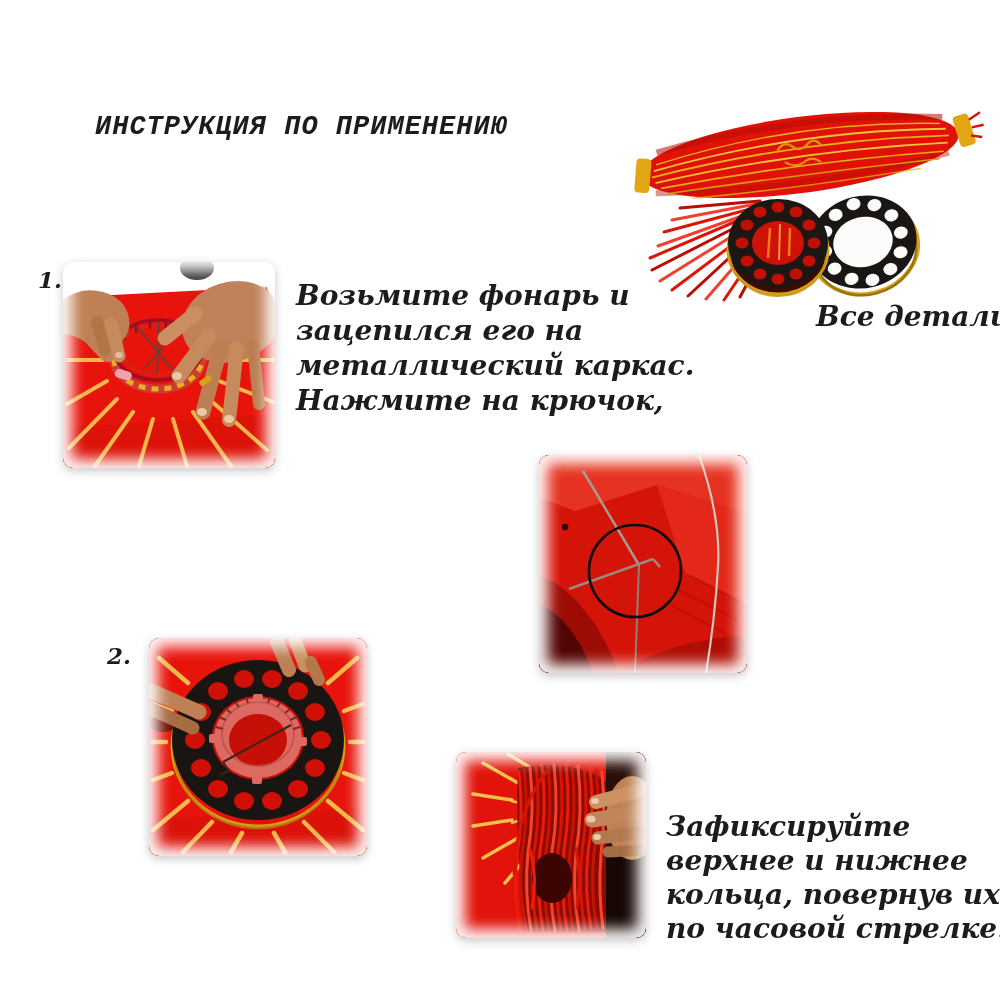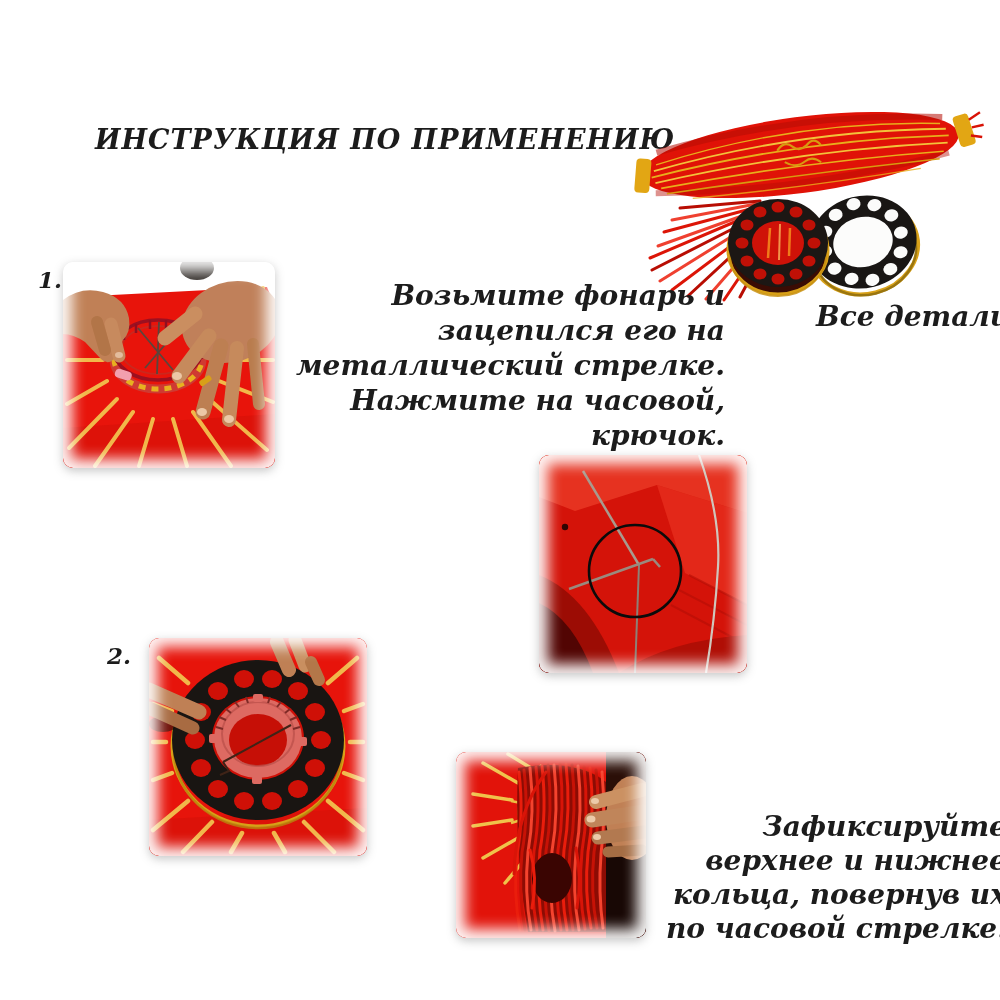--- a/index.html
+++ b/index.html
@@ -4,34 +4,34 @@
 <style>
   html,body{margin:0;padding:0;background:#ffffff;}
   #page{position:relative;width:1000px;height:1000px;background:#ffffff;overflow:hidden;
         font-family:"DejaVu Serif",serif;}
   .t{position:absolute;font-family:"DejaVu Serif",serif;font-style:italic;font-weight:bold;
      color:#1c1c1c;white-space:nowrap;}
   .title{font-size:27px;letter-spacing:1px;}
   .caption{font-size:28px;}
   .stepnum{font-size:23px;}
   .body-text{font-size:28px;line-height:35px;}
-  .body-text div{white-space:nowrap;text-align:right;}
+  .body-text div{white-space:nowrap;}
   .photo{position:absolute;border-radius:10px;overflow:hidden;
          box-shadow:0 3px 10px rgba(130,130,130,.45);}
   .photo::after{content:"";position:absolute;inset:0;border-radius:10px;pointer-events:none;
          box-shadow:inset 0 0 14px 9px rgba(255,255,255,.95);}
   .photo svg{display:block;}
   .cutout{position:absolute;}
 </style>
 </head>
 <body>
 
 <div id="page">
 
-  <div class="t title" style="left:95px;top:124px;">ИНСТРУКЦИЯ ПО ПРИМЕНЕНИЮ</div>
+  <div class="t title" style="left:95px;top:112px;font-family:Liberation Mono, monospace;">ИНСТРУКЦИЯ ПО ПРИМЕНЕНИЮ</div>
 
   <div class="cutout" style="left:628px;top:100px;width:358px;height:202px;">
     <svg viewBox="0 0 358 202" width="358" height="202">
 
       <g transform="rotate(-7.5 172 55)">
         <ellipse cx="172" cy="55" rx="160" ry="38" fill="#e01207"></ellipse>
         <path d="M30,34 Q172,12 318,36" stroke="#b50d04" stroke-width="6" fill="none" opacity="0.55"></path>
         <path d="M24,74 Q172,92 320,72" stroke="#b50d04" stroke-width="6" fill="none" opacity="0.45"></path>
         <path d="M28,46 Q172,20 315,42" stroke="#e8ae1c" stroke-width="1.4" fill="none"></path>
         <path d="M25,52 Q172,30 320,48" stroke="#f3c23a" stroke-width="1.8" fill="none"></path>
@@ -176,23 +176,22 @@
         <ellipse cx="139" cy="150" rx="5" ry="4" fill="#ecc8a6"></ellipse>
         <ellipse cx="166" cy="157" rx="5" ry="4" fill="#ecc8a6"></ellipse>
       </g>
       <ellipse cx="134" cy="6" rx="17" ry="12" fill="#35302c"></ellipse>
     </svg>
   </div>
 
   <div class="t body-text" style="left:296px;top:278px;">
     <div>Возьмите фонарь и</div>
     <div>зацепился его на</div>
-    <div>металлический стрелке.</div>
-    <div>Нажмите на часовой,</div>
-    <div>крючок.</div>
+    <div>металлический каркас.</div>
+    <div>Нажмите на крючок,</div>
   </div>
 
   <div class="photo" style="left:539px;top:455px;width:208px;height:218px;">
     <svg viewBox="0 0 208 218" width="208" height="218">
       <rect width="208" height="218" fill="#d41309"></rect>
       <polygon points="0,0 208,0 208,58 118,30 36,56 0,42" fill="#e93824" opacity="0.85"></polygon>
       <polygon points="118,30 208,58 208,150 146,118" fill="#ee3a26" opacity="0.55"></polygon>
       <g stroke="#b50e06" stroke-width="2" opacity="0.6">
         <line x1="150" y1="120" x2="208" y2="150"></line>
           <line x1="140" y1="135" x2="208" y2="170"></line>

